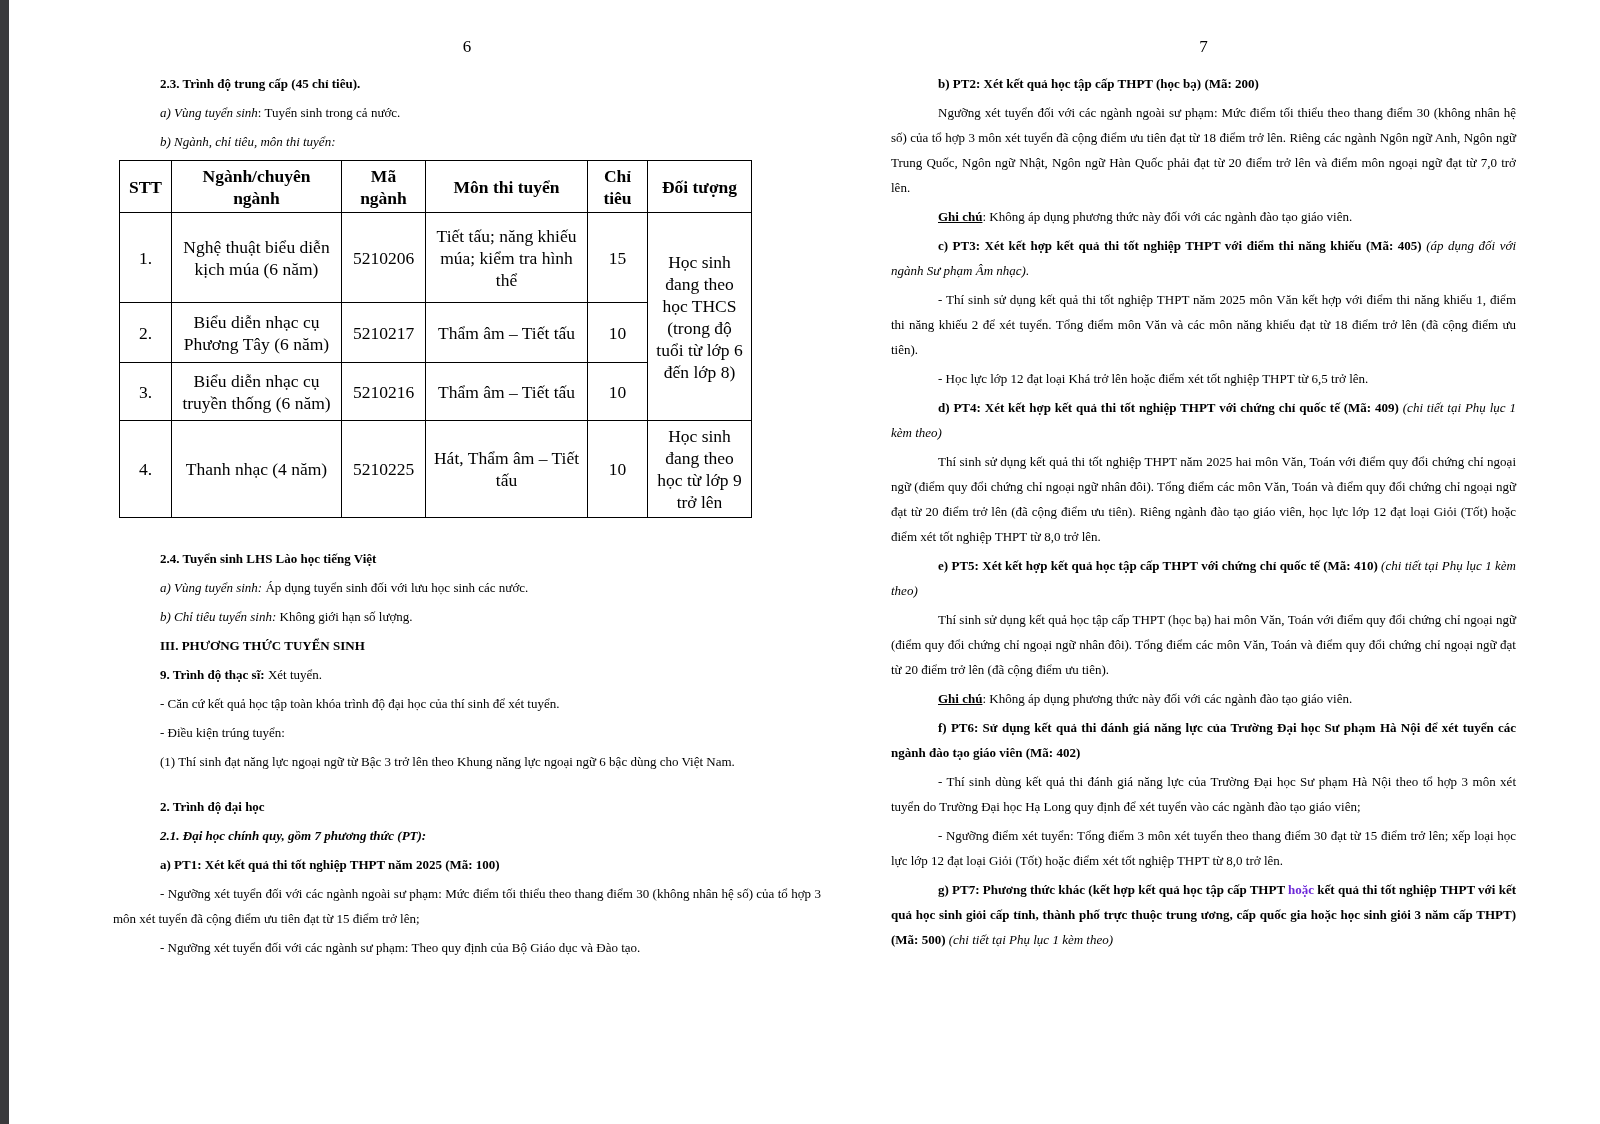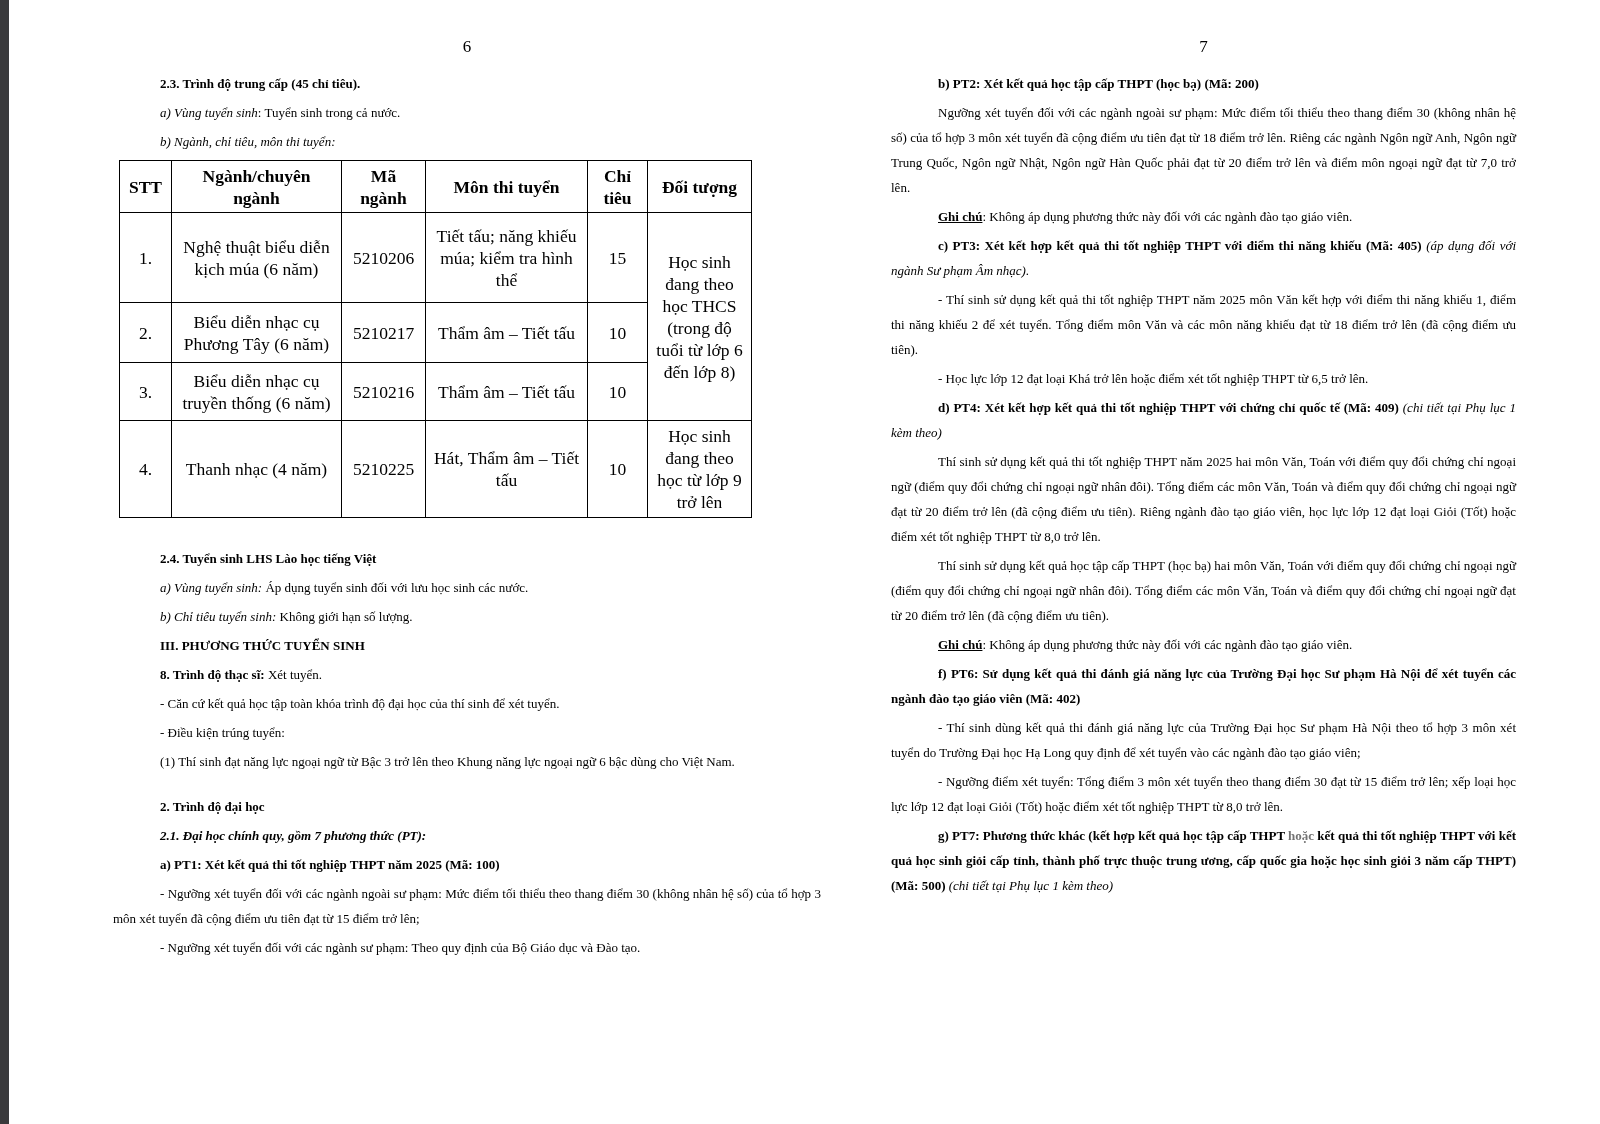--- a/index.html
+++ b/index.html
@@ -11,21 +11,21 @@
   .edge{position:absolute;left:0;top:0;width:9px;height:1124px;background:#3a3a3c;}
   .page{position:absolute;top:34px;}
   #page6{left:113px;width:708px;}
   #page7{left:891px;width:625px;}
   .pageno{text-align:center;font-size:17px;margin:0 0 12px;text-indent:0;}
   p{margin:0 0 4px;font-size:13px;line-height:25px;text-align:justify;text-indent:47px;}
   .b{font-weight:bold;}
   .i{font-style:italic;}
   .bi{font-weight:bold;font-style:italic;}
   .u{text-decoration:underline;}
-  .red{color:#737373;}
+  .red{color:#6d28d9;}
   .mt{margin-top:20px;}
   table{border-collapse:collapse;margin:6px 0 28px 6px;table-layout:fixed;width:632px;}
   th,td{border:1px solid #000;text-align:center;vertical-align:middle;
         font-size:17.5px;line-height:22px;padding:2px 5px;word-wrap:break-word;}
   th{font-weight:bold;}
   tr.hr{height:52px;} tr.r1{height:90px;} tr.r2{height:60px;} tr.r3{height:58px;} tr.r4{height:97px;}
 </style>
 </head>
 <body>
 
@@ -85,40 +85,41 @@
       <td>10</td>
       <td>Học sinh đang theo học từ lớp 9 trở lên</td>
     </tr>
   </tbody>
     </table>
 
   <p class="b mt">2.4. Tuyển sinh LHS Lào học tiếng Việt</p>
   <p><span class="i">a) Vùng tuyển sinh:</span><span> Áp dụng tuyển sinh đối với lưu học sinh các nước.</span></p>
   <p><span class="i">b) Chỉ tiêu tuyển sinh:</span><span> Không giới hạn số lượng.</span></p>
   <p class="b">III. PHƯƠNG THỨC TUYỂN SINH</p>
-  <p><span class="b">8. Trình độ thạc sĩ:</span><span> Xét tuyển.</span></p>
+  <p><span class="b">9. Trình độ thạc sĩ:</span><span> Xét tuyển.</span></p>
   <p>- Căn cứ kết quả học tập toàn khóa trình độ đại học của thí sinh để xét tuyển.</p>
   <p>- Điều kiện trúng tuyển:</p>
   <p>(1) Thí sinh đạt năng lực ngoại ngữ từ Bậc 3 trở lên theo Khung năng lực ngoại ngữ 6 bậc dùng cho Việt Nam.</p>
   <p class="b mt">2. Trình độ đại học</p>
   <p class="bi">2.1. Đại học chính quy, gồm 7 phương thức (PT):</p>
   <p class="b">a) PT1: Xét kết quả thi tốt nghiệp THPT năm 2025 (Mã: 100)</p>
   <p>- Ngưỡng xét tuyển đối với các ngành ngoài sư phạm: Mức điểm tối thiểu theo thang điểm 30 (không nhân hệ số) của tổ hợp 3 môn xét tuyển đã cộng điểm ưu tiên đạt từ 15 điểm trở lên;</p>
   <p>- Ngưỡng xét tuyển đối với các ngành sư phạm: Theo quy định của Bộ Giáo dục và Đào tạo.</p>
 </main>
 
 <main class="page" id="page7">
   <p class="pageno">7</p>
   <p class="b">b) PT2: Xét kết quả học tập cấp THPT (học bạ) (Mã: 200)</p>
   <p>Ngưỡng xét tuyển đối với các ngành ngoài sư phạm: Mức điểm tối thiểu theo thang điểm 30 (không nhân hệ số) của tổ hợp 3 môn xét tuyển đã cộng điểm ưu tiên đạt từ 18 điểm trở lên. Riêng các ngành Ngôn ngữ Anh, Ngôn ngữ Trung Quốc, Ngôn ngữ Nhật, Ngôn ngữ Hàn Quốc phải đạt từ 20 điểm trở lên và điểm môn ngoại ngữ đạt từ 7,0 trở lên.</p>
   <p><span class="b u">Ghi chú</span><span>: Không áp dụng phương thức này đối với các ngành đào tạo giáo viên.</span></p>
   <p><span class="b">c) PT3: Xét kết hợp kết quả thi tốt nghiệp THPT với điểm thi năng khiếu (Mã: 405) </span><span class="i">(áp dụng đối với ngành Sư phạm Âm nhạc).</span></p>
   <p>- Thí sinh sử dụng kết quả thi tốt nghiệp THPT năm 2025 môn Văn kết hợp với điểm thi năng khiếu 1, điểm thi năng khiếu 2 để xét tuyển. Tổng điểm môn Văn và các môn năng khiếu đạt từ 18 điểm trở lên (đã cộng điểm ưu tiên).</p>
   <p>- Học lực lớp 12 đạt loại Khá trở lên hoặc điểm xét tốt nghiệp THPT từ 6,5 trở lên.</p>
   <p><span class="b">d) PT4: Xét kết hợp kết quả thi tốt nghiệp THPT với chứng chỉ quốc tế (Mã: 409) </span><span class="i">(chi tiết tại Phụ lục 1 kèm theo)</span></p>
   <p>Thí sinh sử dụng kết quả thi tốt nghiệp THPT năm 2025 hai môn Văn, Toán với điểm quy đổi chứng chỉ ngoại ngữ (điểm quy đổi chứng chỉ ngoại ngữ  nhân đôi). Tổng điểm các môn Văn, Toán và điểm quy đổi chứng chỉ ngoại ngữ đạt từ 20 điểm trở lên (đã cộng điểm ưu tiên). Riêng ngành đào tạo giáo viên, học lực lớp 12 đạt loại Giỏi (Tốt) hoặc điểm xét tốt nghiệp THPT từ 8,0 trở lên.</p>
+  <p><span class="b">e) PT5: Xét kết hợp kết quả học tập cấp THPT với chứng chỉ quốc tế (Mã: 410) </span><span class="i">(chi tiết tại Phụ lục 1 kèm theo)</span></p>
   <p>Thí sinh sử dụng kết quả học tập cấp THPT (học bạ) hai môn Văn, Toán với điểm quy đổi chứng chỉ ngoại ngữ (điểm quy đổi chứng chỉ ngoại ngữ  nhân đôi). Tổng điểm các môn Văn, Toán và điểm quy đổi chứng chỉ ngoại ngữ đạt từ 20 điểm trở lên (đã cộng điểm ưu tiên).</p>
   <p><span class="b u">Ghi chú</span><span>: Không áp dụng phương thức này đối với các ngành đào tạo giáo viên.</span></p>
   <p class="b">f) PT6: Sử dụng kết quả thi đánh giá năng lực của Trường Đại học Sư phạm Hà Nội để xét tuyển các ngành đào tạo giáo viên (Mã: 402)</p>
   <p>- Thí sinh dùng kết quả thi đánh giá năng lực của Trường Đại học Sư phạm Hà Nội theo tổ hợp 3 môn xét tuyển do Trường Đại học Hạ Long quy định để xét tuyển vào các ngành đào tạo giáo viên;</p>
   <p>- Ngưỡng điểm xét tuyển: Tổng điểm 3 môn xét tuyển theo thang điểm 30 đạt từ 15 điểm trở lên; xếp loại học lực lớp 12 đạt loại Giỏi (Tốt) hoặc điểm xét tốt nghiệp THPT từ 8,0 trở lên.</p>
   <p><span class="b">g) PT7: Phương thức khác (kết hợp kết quả học tập cấp THPT </span><span class="b red">hoặc</span><span class="b"> kết quả thi tốt nghiệp THPT với kết quả học sinh giỏi cấp tỉnh, thành phố trực thuộc trung ương, cấp quốc gia hoặc học sinh giỏi 3 năm cấp THPT) (Mã: 500) </span><span class="i">(chi tiết tại Phụ lục 1 kèm theo)</span></p>
 </main>
 
 </body></html>

